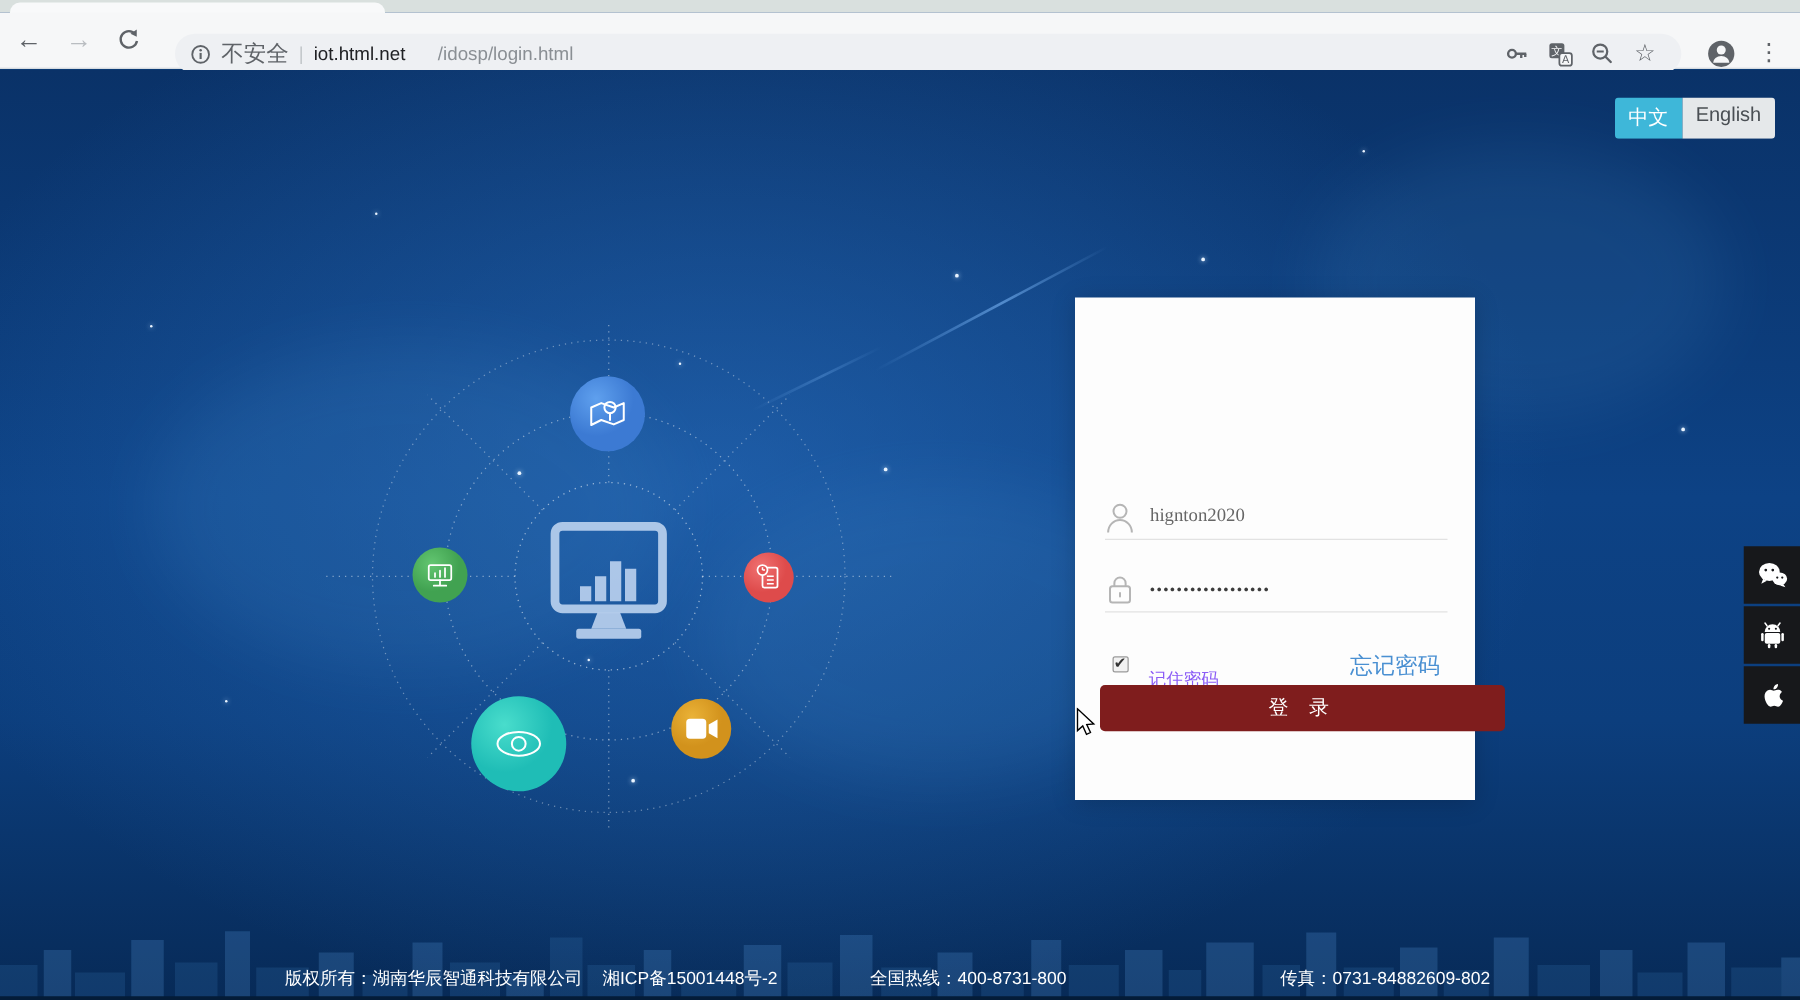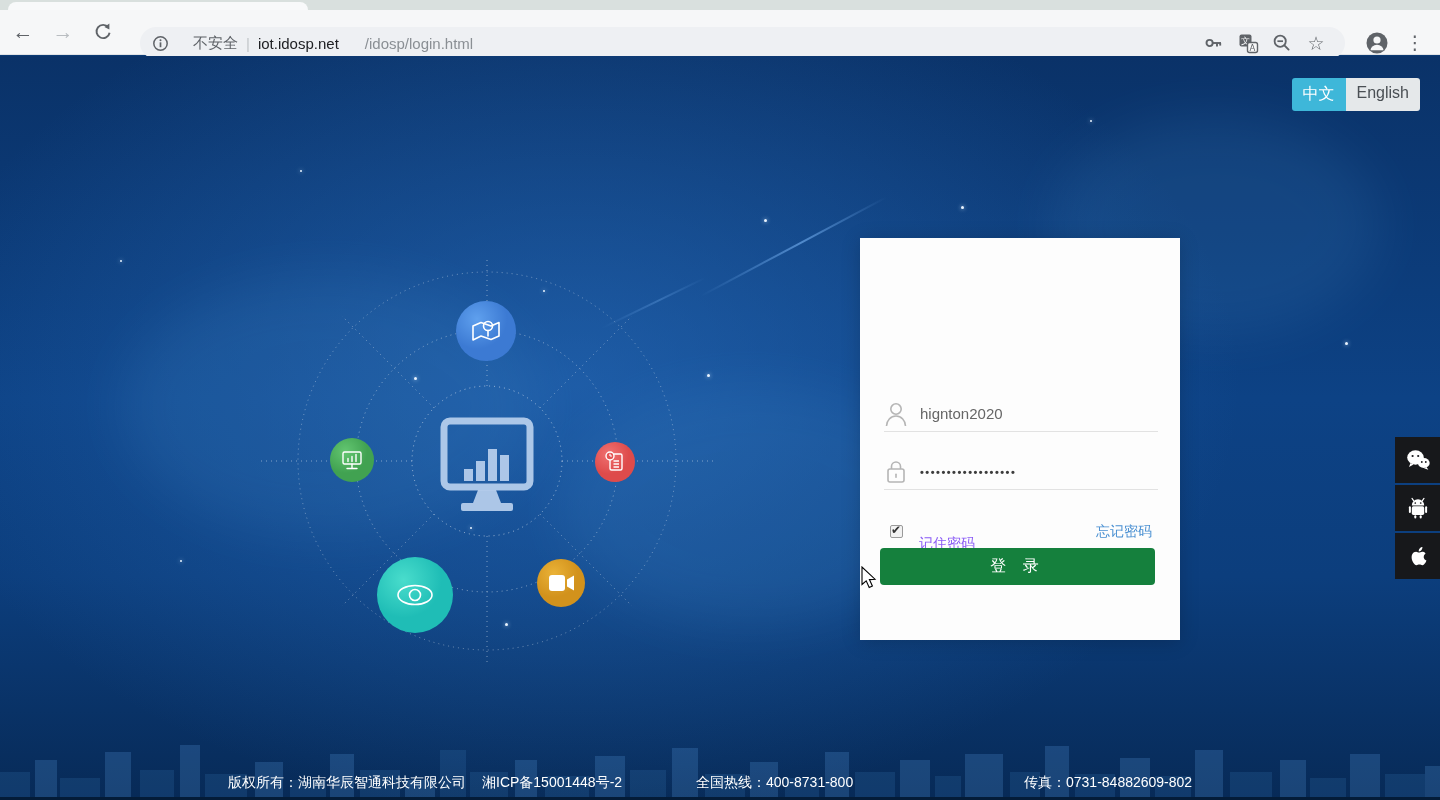--- a/index.html
+++ b/index.html
@@ -6,21 +6,21 @@
   html,body { width:1440px; height:800px; overflow:hidden; font-family:"Liberation Sans","DejaVu Sans",sans-serif; }
   .screen { position:relative; width:1440px; height:800px; background:#0b3a74; }
 
   
   .tabstrip { position:absolute; top:0; left:0; width:1440px; height:10px; background:#d9e0de; }
   .tabstrip .tab { position:absolute; left:8px; top:2px; width:300px; height:10px; background:#f8f9fa; border-radius:8px 8px 0 0; }
   .toolbar { position:absolute; top:10px; left:0; width:1440px; height:45px; background:#f6f7f8; border-bottom:1px solid #e0e2e5; display:flex; align-items:center; }
   .navbtn { width:34px; height:34px; display:flex; align-items:center; justify-content:center; font-size:21px; color:#5f6368; margin-left:6px; border-radius:50%; }
   .navbtn.disabled { color:#b9bdc1; }
   .omnibox { position:absolute; left:140px; top:17px; width:1205px; height:32px; background:#eef0f3; border-radius:16px; display:flex; align-items:center; padding:0 12px; }
-  .omni-sec { color:#5f6368; font-size:15px; margin-left:24px; }
+  .omni-sec { color:#5f6368; font-size:18px; margin-left:8px; }
   .omni-sep { color:#c2c6ca; font-size:15px; margin:0 8px; }
   .omni-host { color:#202124; font-size:15px; }
   .omni-path { color:#8a8f94; font-size:15px;padding-left:26px; }
   .omni-spacer { flex:1; }
   .omni-icon { width:34px; height:32px; display:flex; align-items:center; justify-content:center; color:#5f6368; }
   .tool-right { position:absolute; right:6px; top:10px; height:45px; display:flex; align-items:center; }
   .tool-btn { width:38px; height:38px; display:flex; align-items:center; justify-content:center; color:#5f6368; font-size:19px; }
 
   
   .page { position:absolute; top:56px; left:0; width:1440px; height:744px; overflow:hidden;
@@ -37,32 +37,32 @@
 
   
   .lang { position:absolute; top:22px; right:20px; display:flex; border-radius:3px; overflow:hidden; font-size:16px; }
   .lang-btn { padding:6px 11px; cursor:pointer; }
   .lang-zh { background:#3eb7d9; color:#ffffff; }
   .lang-en { background:#e5e8ea; color:#4a4f54;text-align:center; }
 
   
   .panel { position:absolute; left:860px; top:182px; width:320px; height:402px; background:#fdfdfd; box-shadow:0 2px 18px rgba(0,0,0,.18); }
   .panel-title { margin-top:68px; text-align:center; font-size:30px; letter-spacing:2px; color:#29abe2; }
-  .field { position:absolute; left:24px; right:22px; border-bottom:1px solid #e2e2e2; display:flex; align-items:center; }
+  .field { position:absolute; left:24px; right:22px; border-bottom:1px solid #e2e2e2; display:flex; align-items:center;font-family:Liberation Serif, serif; }
   .field-user { top:158px; height:36px; }
   .field-pass { top:216px; height:36px; }
   .field .ficon { width:24px; height:26px; margin-right:12px; flex:0 0 auto; }
   .field-text { font-size:15px; color:#666; }
   .pass-dots { font-size:11px; letter-spacing:1.5px; color:#3c3c3c; font-weight:bold; }
   .row-remember { position:absolute; left:30px; right:28px; top:272px; display:flex; align-items:center; }
   .checkbox { width:13px; height:13px; border:1px solid #9a9a9a; background:#f2f2f2; border-radius:2px; position:relative; cursor:pointer; }
   .checkbox::after { content:"✔"; position:absolute; left:0px; top:-3px; font-size:12px; color:#333; }
   .remember-label { font-size:14px; color:#8b5cf6; margin-left:16px;margin-top:25px; }
-  .forgot-link { margin-left:auto; font-size:14px; color:#4a90d2; cursor:pointer; text-decoration:none; }
-  .login-btn { position:absolute; left:20px; top:310px; width:275px; height:37px; background:#15803d; border:none; border-radius:4px; color:#ffffff; font-size:16px; letter-spacing:6px; cursor:pointer; font-family:inherit; }
+  .forgot-link { margin-left:auto; font-size:18px; color:#4a90d2; cursor:pointer; text-decoration:none; }
+  .login-btn { position:absolute; left:20px; top:310px; width:324px; height:37px; background:#7f1d1d; border:none; border-radius:4px; color:#ffffff; font-size:16px; letter-spacing:6px; cursor:pointer; font-family:inherit; }
 
   
   .social { position:absolute; right:0; top:381px; width:45px; }
   .social-btn { width:45px; height:46px; background:#17181b; margin-bottom:2px; display:flex; align-items:center; justify-content:center; cursor:pointer; }
 
   
   .footer { position:absolute; bottom:2px; left:0; width:1221px; height:24px; color:#ffffff; font-size:14px; }
   .footer span { position:absolute; white-space:nowrap; }
   .f-copy { left:228px; }
   .f-icp { left:482px; }
@@ -91,21 +91,21 @@
       </svg>
     </div>
     <div class="omnibox">
       <svg width="17" height="17" viewBox="0 0 16 16">
         <circle cx="8" cy="8" r="6.3" fill="none" stroke="#5f6368" stroke-width="1.4"></circle>
         <circle cx="8" cy="4.9" r="0.95" fill="#5f6368"></circle>
         <rect x="7.2" y="6.9" width="1.6" height="4.6" fill="#5f6368"></rect>
       </svg>
       <span class="omni-sec">不安全</span>
       <span class="omni-sep">|</span>
-      <span class="omni-host">iot.idosp.net</span>
+      <span class="omni-host">iot.html.net</span>
         <span class="omni-path">/idosp/login.html</span>
       <span class="omni-spacer"></span>
       <span class="omni-icon">
         <svg width="20" height="20" viewBox="0 0 20 20">
           <circle cx="5.6" cy="10" r="3.1" fill="none" stroke="#5f6368" stroke-width="1.9"></circle>
           <line x1="8.7" y1="10" x2="17" y2="10" stroke="#5f6368" stroke-width="1.9"></line>
           <line x1="13" y1="10" x2="13" y2="13.4" stroke="#5f6368" stroke-width="1.9"></line>
           <line x1="16.2" y1="10" x2="16.2" y2="12.6" stroke="#5f6368" stroke-width="1.9"></line>
         </svg>
       </span>

